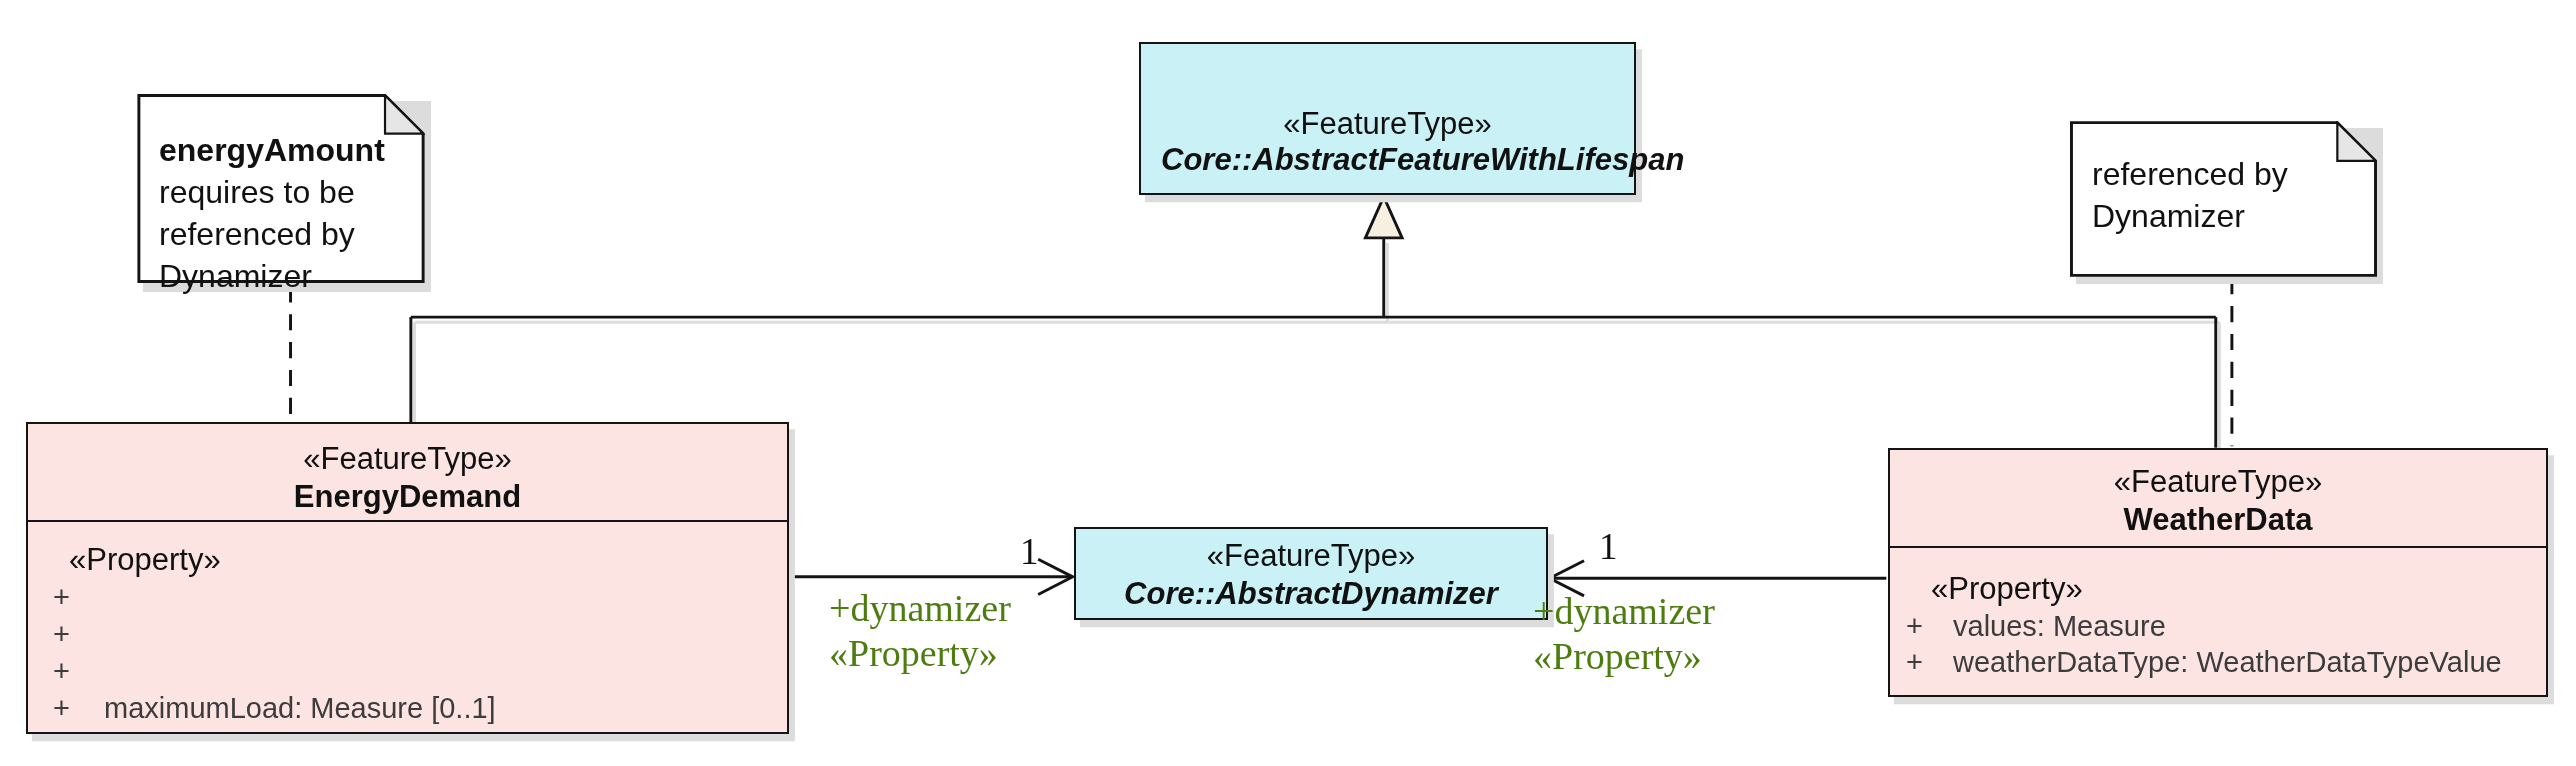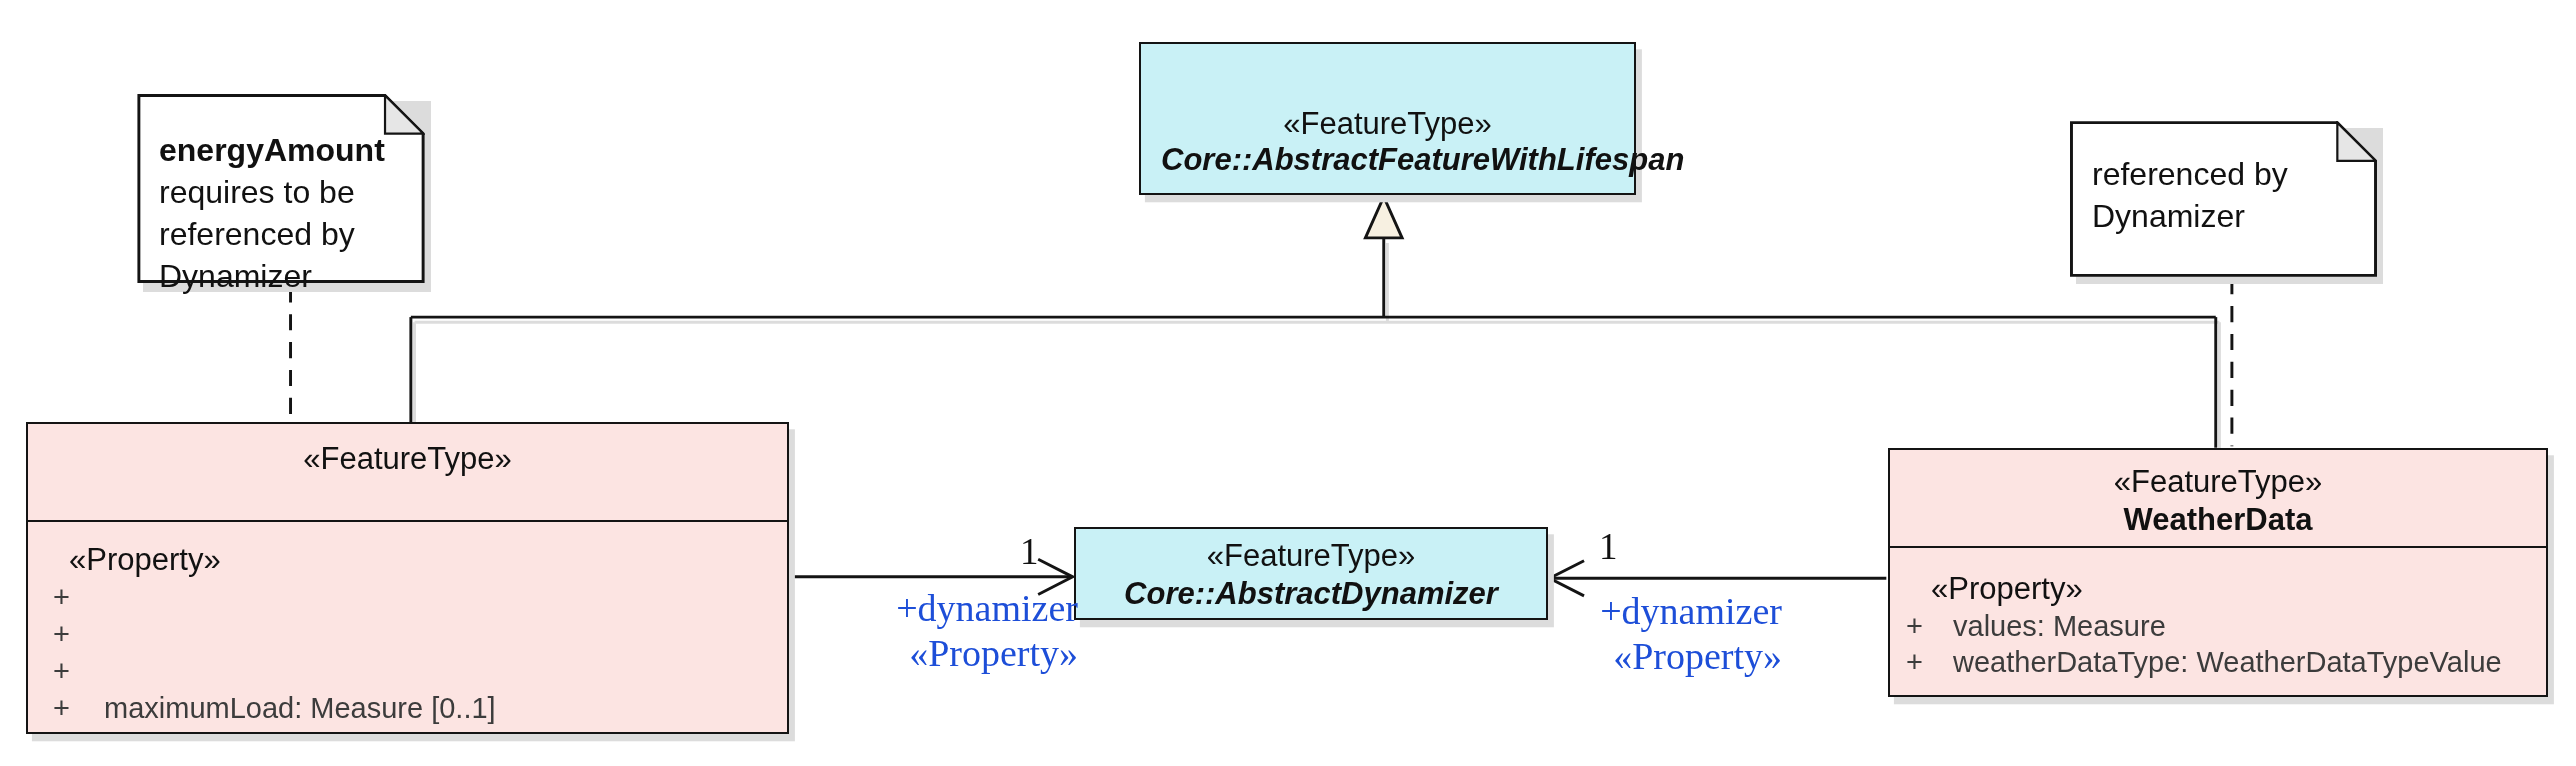--- a/index.html
+++ b/index.html
@@ -48,21 +48,21 @@
   .note{position:absolute;}
   .note svg{position:absolute;left:0;top:0;}
   .note-body{fill:var(--note-white);stroke:var(--line-black);stroke-width:4;}
   .note-fold{fill:var(--fold-gray);stroke:var(--line-black);stroke-width:3;}
   .note-shadow{position:absolute;left:5.9px;top:7.3px;width:100%;height:100%;background:var(--shadow-gray);}
   .note-text{position:absolute;left:0;top:0;width:100%;height:100%;box-sizing:border-box;
     font-size:32px;line-height:42px;color:#111;}
   .b{font-weight:bold;}
 
   .assoc-label{position:absolute;font-family:"Liberation Serif","DejaVu Serif",serif;
-    color:#1d4ed8;text-align:right;font-size:38px;line-height:43px;white-space:nowrap;}
+    color:#4d7c0f;text-align:left;font-size:38px;line-height:43px;white-space:nowrap;}
   .mult{position:absolute;font-family:"Liberation Serif","DejaVu Serif",serif;
     color:#111;font-size:37px;line-height:38px;}
 
   .af-annotation{position:absolute;top:13.2px;right:25px;font-size:32px;font-style:italic;}
   .af-stereo{position:absolute;top:62px;left:0;width:100%;text-align:center;font-size:31px;}
   .af-name{position:absolute;top:98px;left:0;width:100%;text-align:center;
     font-size:31px;font-weight:bold;font-style:italic;margin-left:20px;}
 </style>
 </head>
 <body>
@@ -131,20 +131,21 @@
   </div>
 
   <div class="uml-class cyan" style="left:1139px;top:42px;width:497px;height:153px;">
     <div class="af-stereo">«FeatureType»</div>
     <div class="af-name">Core::AbstractFeatureWithLifespan</div>
   </div>
 
   <div class="uml-class" style="left:26px;top:422px;width:763px;height:312px;">
     <div class="class-header" style="height:98px;padding-top:16px;">
       <div class="stereo">«FeatureType»</div>
+      <div class="cls-name">EnergyDemand</div>
     </div>
     <div class="compartment" style="padding-top:19px;">
       <div class="comp-stereo" style="margin-left:41px;">«Property»</div>
       <div class="attr-row">
         <span class="attr-vis" style="width:76px;padding-left:25px;">+</span>
       </div>
       <div class="attr-row">
         <span class="attr-vis" style="width:76px;padding-left:25px;">+</span>
       </div>
       <div class="attr-row">

